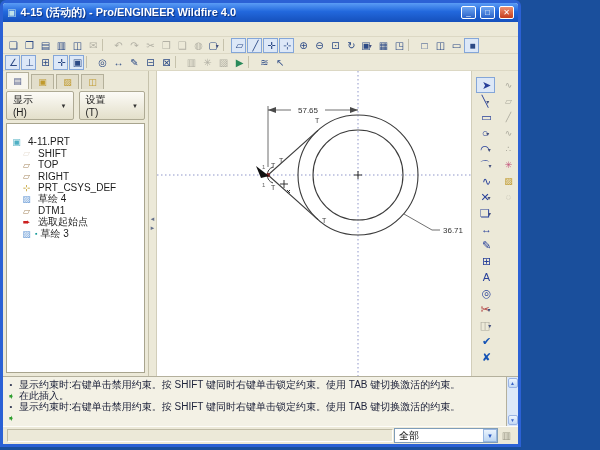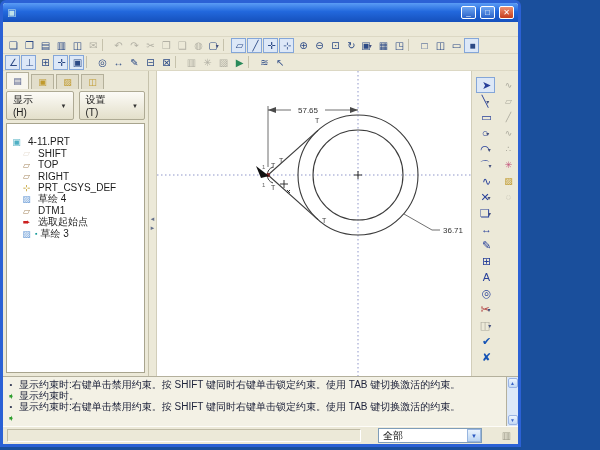--- a/index.html
+++ b/index.html
@@ -50,34 +50,35 @@
 .rt-btn.blank{visibility:hidden}
 .messages{height:50px;flex:0 0 50px;background:#f3f1e5;border-top:1px solid #b4b09c;display:flex}
 .msg-lines{flex:1;padding:2px 2px 0 3px;overflow:hidden}
 .msg-line{height:11px;display:flex;align-items:center;gap:3px;font-size:10px;color:#20253c;white-space:nowrap}
 .msg-icon{width:10px;text-align:center}
 .msg-line.bullet .msg-icon{color:#2c3450;font-size:8px}
 .msg-line.prompt .msg-icon{color:#2f9e2f;font-size:9px}
 .msg-scroll{width:12px;background:#dce8f8;border-left:1px solid #b4b09c;display:flex;flex-direction:column;justify-content:space-between;align-items:center;padding:1px 0}
 .scroll-btn{width:10px;height:10px;border:1px solid #9ab4e4;background:linear-gradient(#eef5fd,#c2d8f4);
  font-size:5px;color:#3c66c8;display:flex;align-items:center;justify-content:center;border-radius:2px}
-.statusbar{height:18px;flex:0 0 18px;background:#ece9d8;border-top:1px solid #fdfcf8;display:flex;align-items:center;gap:17px;padding:1px 4px}
+.statusbar{height:18px;flex:0 0 18px;background:#ece9d8;border-top:1px solid #fdfcf8;display:flex;align-items:center;gap:1px;padding:1px 4px}
 .status-cell{flex:1;height:13px;border:1px solid #c0bca6;border-right-color:#fff;border-bottom-color:#fff}
 .combo{width:104px;height:15px;background:#fff;border:1px solid #7f9db9;display:flex;align-items:center;font-size:10px;color:#111;padding-left:4px}
 .combo-btn{margin-left:auto;width:14px;height:13px;border:1px solid #98b6e0;background:linear-gradient(#eaf3fd,#bcd6f2);
  display:flex;align-items:center;justify-content:center;font-size:6px;color:#2a58c0}
 .status-icon{width:15px;text-align:center;font-size:10px;color:#9a9888}
 </style>
 </head>
 <body>
 
 <div class="window">
 
   <div class="titlebar">
     <span class="app-icon">▣</span>
+    <span class="title-text">4-15 (活动的) - Pro/ENGINEER Wildfire 4.0</span>
     <span class="tb-spacer"></span>
     <span class="winbtn">_</span>
     <span class="winbtn">□</span>
     <span class="winbtn close">✕</span>
   </div>
 
   <div class="menubar">
       <span class="menu-item"></span>
       <span class="menu-item"></span>
       <span class="menu-item"></span>
@@ -554,21 +555,21 @@
   </div>
 
   <div class="messages">
     <div class="msg-lines">
         <div class="msg-line bullet">
         <span class="msg-icon">•</span>
         <span>显示约束时:右键单击禁用约束。按 SHIFT 键同时右键单击锁定约束。使用 TAB 键切换激活的约束。</span>
       </div>
         <div class="msg-line prompt">
         <span class="msg-icon">➧</span>
-        <span>显示约束时。</span>
+        <span>在此插入。</span>
       </div>
         <div class="msg-line bullet">
         <span class="msg-icon">•</span>
         <span>显示约束时:右键单击禁用约束。按 SHIFT 键同时右键单击锁定约束。使用 TAB 键切换激活的约束。</span>
       </div>
         <div class="msg-line prompt">
         <span class="msg-icon">➧</span>
       </div>
       </div>
     <div class="msg-scroll">

